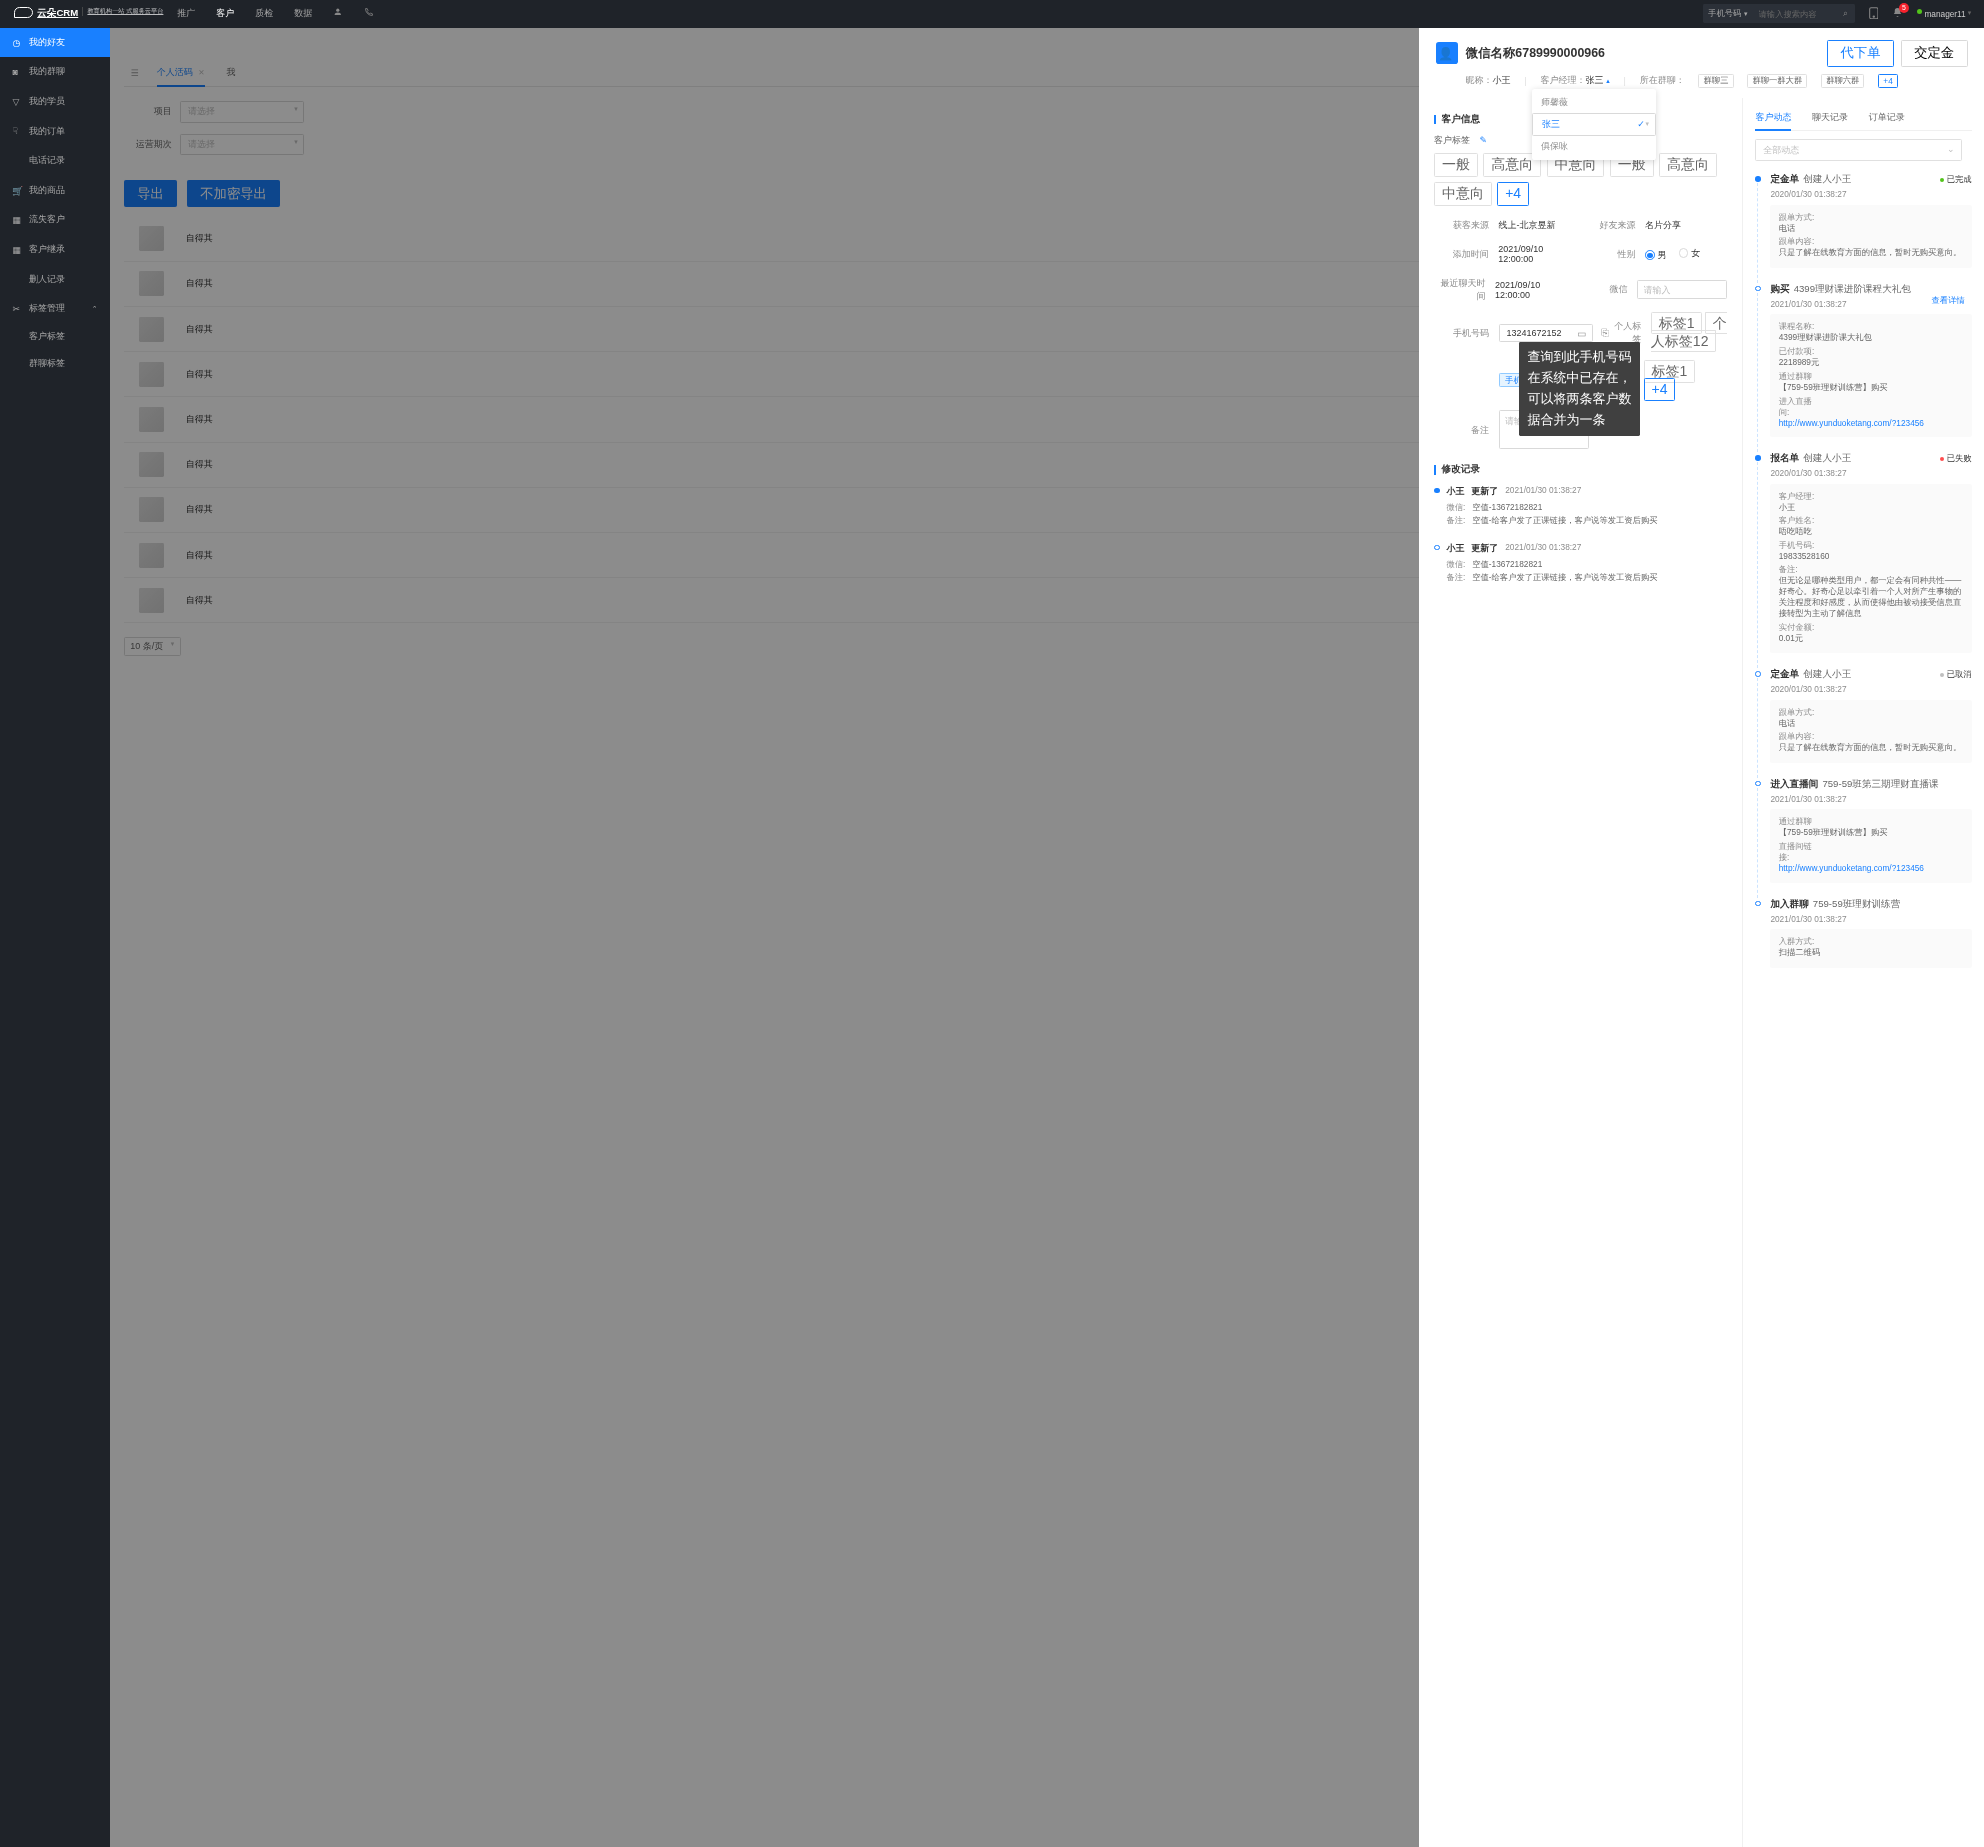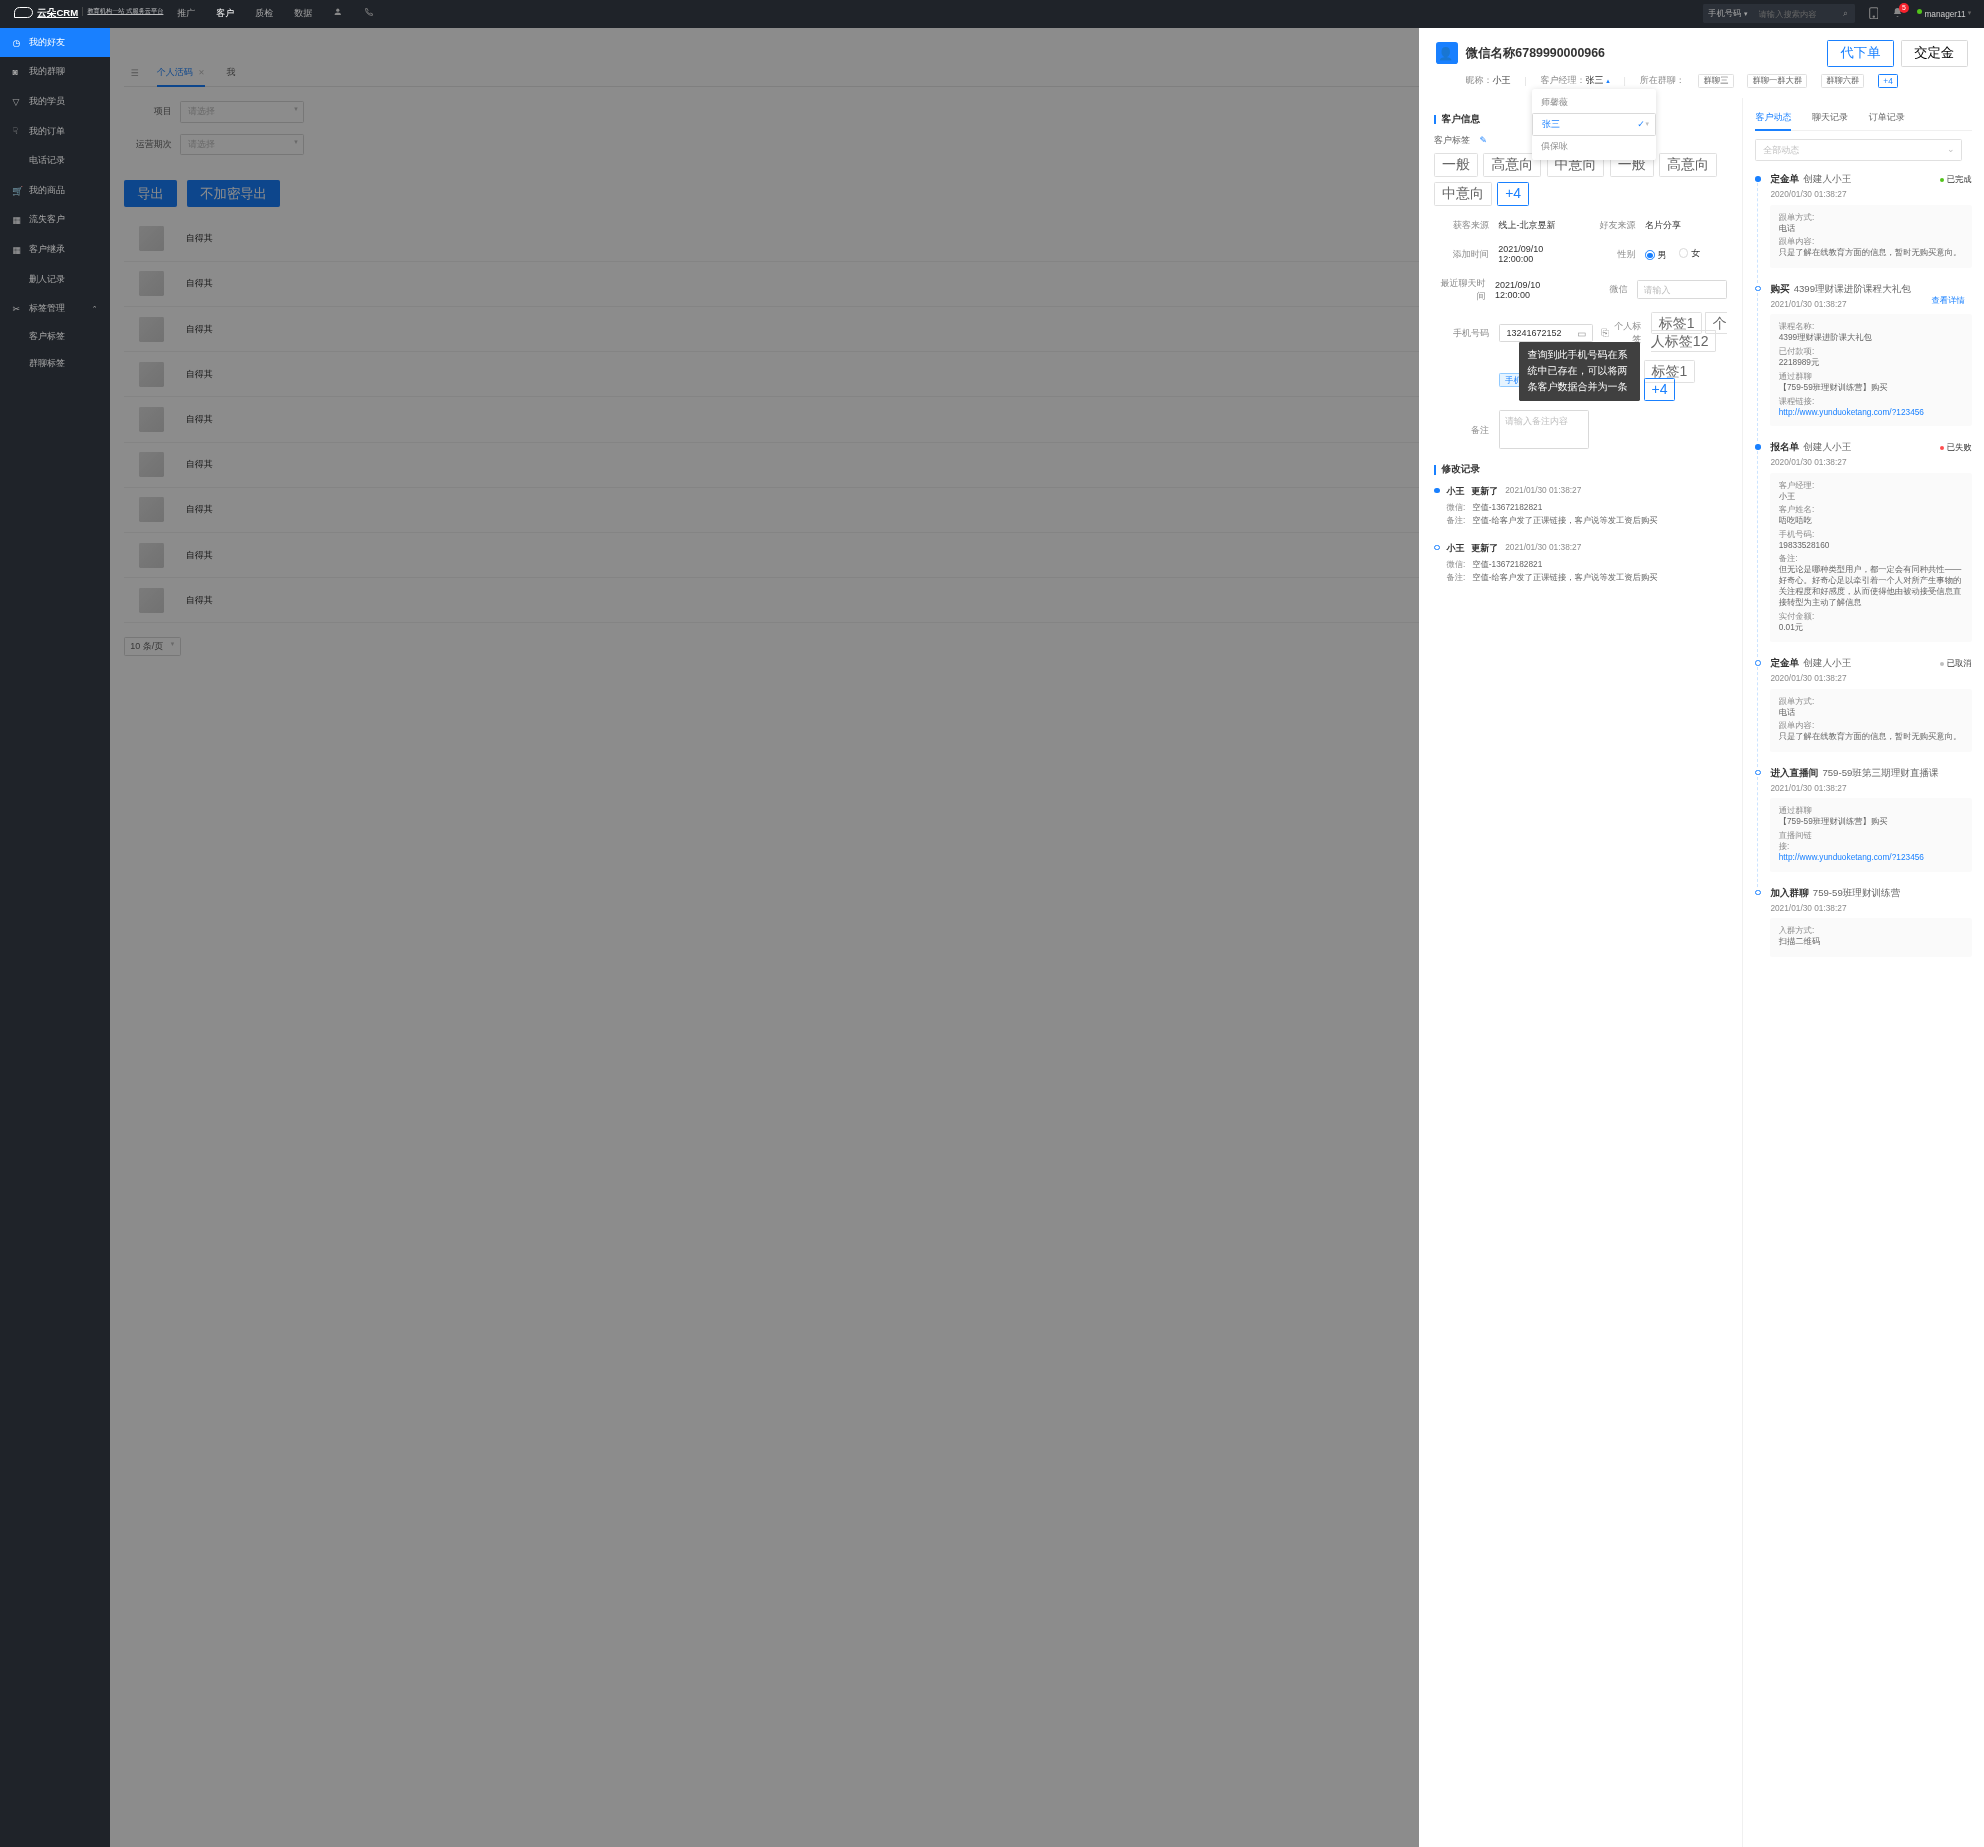--- a/index.html
+++ b/index.html
@@ -104,21 +104,21 @@
 .radio .c { width: 9.6px; height: 9.6px; border: 0.7px solid #d9d9d9; border-radius: 50%; display: inline-flex; align-items: center; justify-content: center; }
 .radio.on .c { border-color: #1980ff; }
 .radio.on .c::after { content: ""; width: 5.5px; height: 5.5px; background: #1980ff; border-radius: 50%; }
 .inp { border: 0.7px solid #d9d9d9; border-radius: 1.4px; padding: 3.4px 5.5px; font-size: 9px; width: 90px; }
 .inp::placeholder { color: #bfbfbf; }
 .phone-wrap { position: relative; display: flex; align-items: center; gap: 5.5px; }
 .phone-input { border: 0.7px solid #d9d9d9; border-radius: 1.4px; display: flex; align-items: center; padding: 0 2.8px; }
 .phone-input input { border: none; padding: 3.4px 4.1px; width: 72px; font-size: 9px; color: #333; }
 .icon-btn { color: #8c8c8c; cursor: pointer; padding: 1.4px 2.8px; font-size: 9.6px; }
 .chip-blue { border: 0.7px solid #91caff; color: #1980ff; background: #e6f4ff; border-radius: 1.4px; padding: 1.4px 5.5px; font-size: 8.3px; }
-.tooltip { position: absolute; top: 18px; left: 20.7px; background: #404040; color: #fff; padding: 5.5px 8.3px; border-radius: 1.4px; font-size: 10px; line-height: 1.6; width: 121px; }
+.tooltip { position: absolute; top: 18px; left: 20.7px; background: #404040; color: #fff; padding: 5.5px 8.3px; border-radius: 1.4px; font-size: 13px; line-height: 1.6; width: 121px; }
 .textarea { border: 0.7px solid #d9d9d9; border-radius: 1.4px; padding: 4.1px 5.5px; width: 90px; height: 39px; font-size: 9px; resize: none; }
 .textarea::placeholder { color: #bfbfbf; }
 
 .mod-item { display: flex; margin-bottom: 12.4px; }
 .mod-dot { width: 5.5px; height: 5.5px; border-radius: 50%; margin-top: 3.4px; margin-right: 6.9px; flex-shrink: 0; }
 .mod-dot.fill { background: #1980ff; }
 .mod-dot.open { border: 0.7px solid #1980ff; }
 .mod-body { flex: 1; }
 .mod-head { display: flex; gap: 6.9px; margin-bottom: 4.1px; font-size: 9px; }
 .mod-name { font-weight: 600; }
@@ -527,21 +527,21 @@
               </div>
               <div class="row">
                 <span class="k">已付款项:</span>
                 <span class="v">2218989元</span>
               </div>
               <div class="row">
                 <span class="k">通过群聊</span>
                 <span class="v">【759-59班理财训练营】购买</span>
               </div>
               <div class="row">
-                <span class="k">课程链接:</span>
+                <span class="k">进入直播间:</span>
                 <span class="v"><a href="#">http://www.yunduoketang.com/?123456</a></span>
               </div>
             </div>
           </div>
           <div class="tl-item">
             <div class="tl-dot fill"></div>
             <div class="tl-head">
               <span class="tl-title">报名单</span>
               <span class="tl-sub">创建人小王</span>
               <span class="tl-status"><span class="st-dot" style="background:#ff4d4f"></span>已失败</span>

